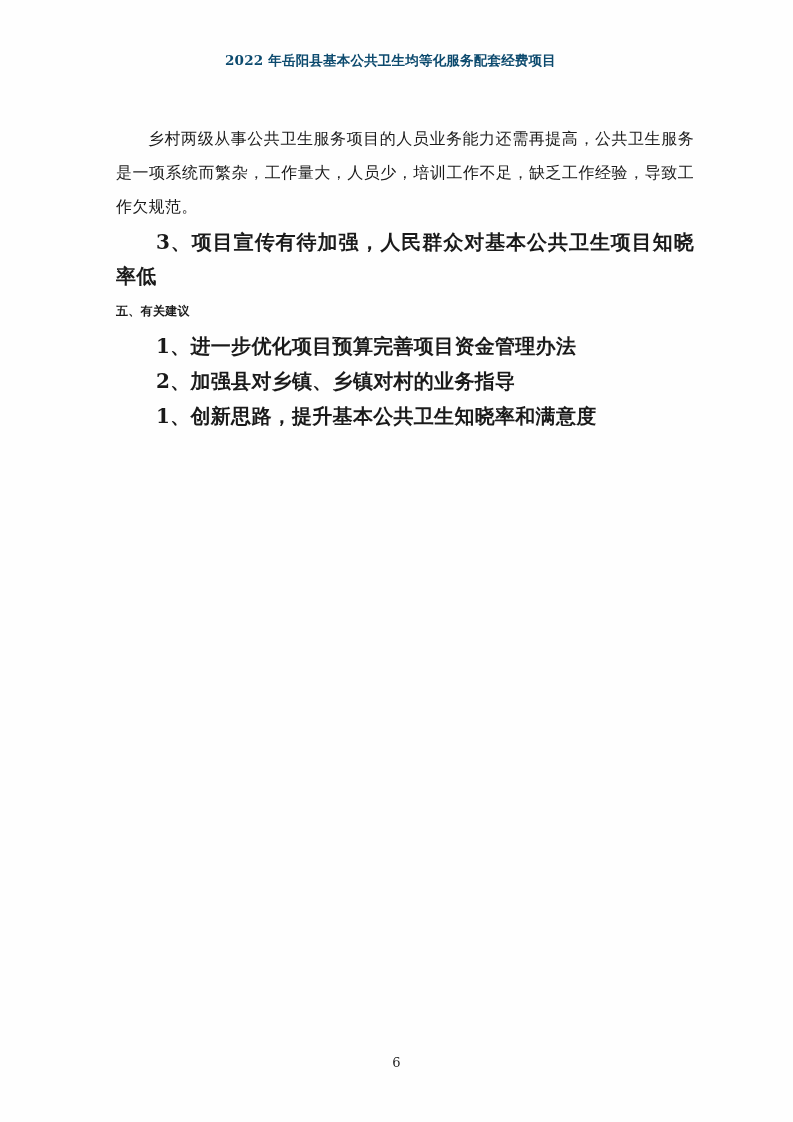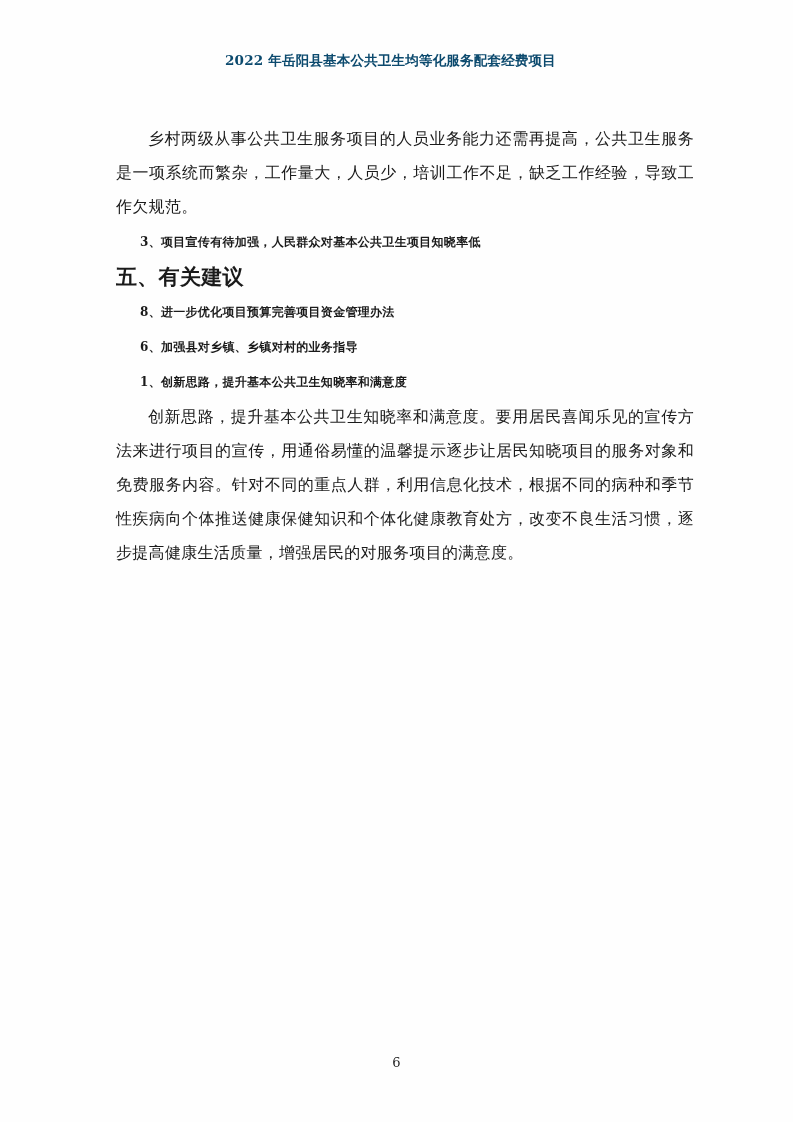--- a/index.html
+++ b/index.html
@@ -45,27 +45,27 @@
     text-align: justify;
     text-justify: inter-ideograph;
     letter-spacing: 0.3px;
   }
   p.body {
     text-indent: 2em;
   }
   p.sub-head {
     text-indent: 2em;
     font-weight: bold;
-    font-size: 12px;
+    font-size: 20px;
     letter-spacing: 0.3px;
   }
   p.section-head {
     text-indent: 0;
     font-weight: bold;
-    font-size: 21px;
+    font-size: 12px;
     letter-spacing: 0.3px;
   }
   .footer {
     position: absolute;
     bottom: 52px;
     left: 0;
     right: 0;
     text-align: center;
     font-size: 13px;
     color: #222;
@@ -76,21 +76,20 @@
 <body>
 
 <div class="page">
 
   <div class="header">2022 年岳阳县基本公共卫生均等化服务配套经费项目</div>
 
   <div class="content">
     <p class="body">乡村两级从事公共卫生服务项目的人员业务能力还需再提高，公共卫生服务是一项系统而繁杂，工作量大，人员少，培训工作不足，缺乏工作经验，导致工作欠规范。</p>
     <p class="sub-head">3、项目宣传有待加强，人民群众对基本公共卫生项目知晓率低</p>
     <p class="section-head">五、有关建议</p>
-    <p class="sub-head">8、进一步优化项目预算完善项目资金管理办法</p>
-    <p class="sub-head">6、加强县对乡镇、乡镇对村的业务指导</p>
+    <p class="sub-head">1、进一步优化项目预算完善项目资金管理办法</p>
+    <p class="sub-head">2、加强县对乡镇、乡镇对村的业务指导</p>
     <p class="sub-head">1、创新思路，提升基本公共卫生知晓率和满意度</p>
-    <p class="body">创新思路，提升基本公共卫生知晓率和满意度。要用居民喜闻乐见的宣传方法来进行项目的宣传，用通俗易懂的温馨提示逐步让居民知晓项目的服务对象和免费服务内容。针对不同的重点人群，利用信息化技术，根据不同的病种和季节性疾病向个体推送健康保健知识和个体化健康教育处方，改变不良生活习惯，逐步提高健康生活质量，增强居民的对服务项目的满意度。</p>
   </div>
 
   <div class="footer">6</div>
 
 </div>
 
 </body></html>

